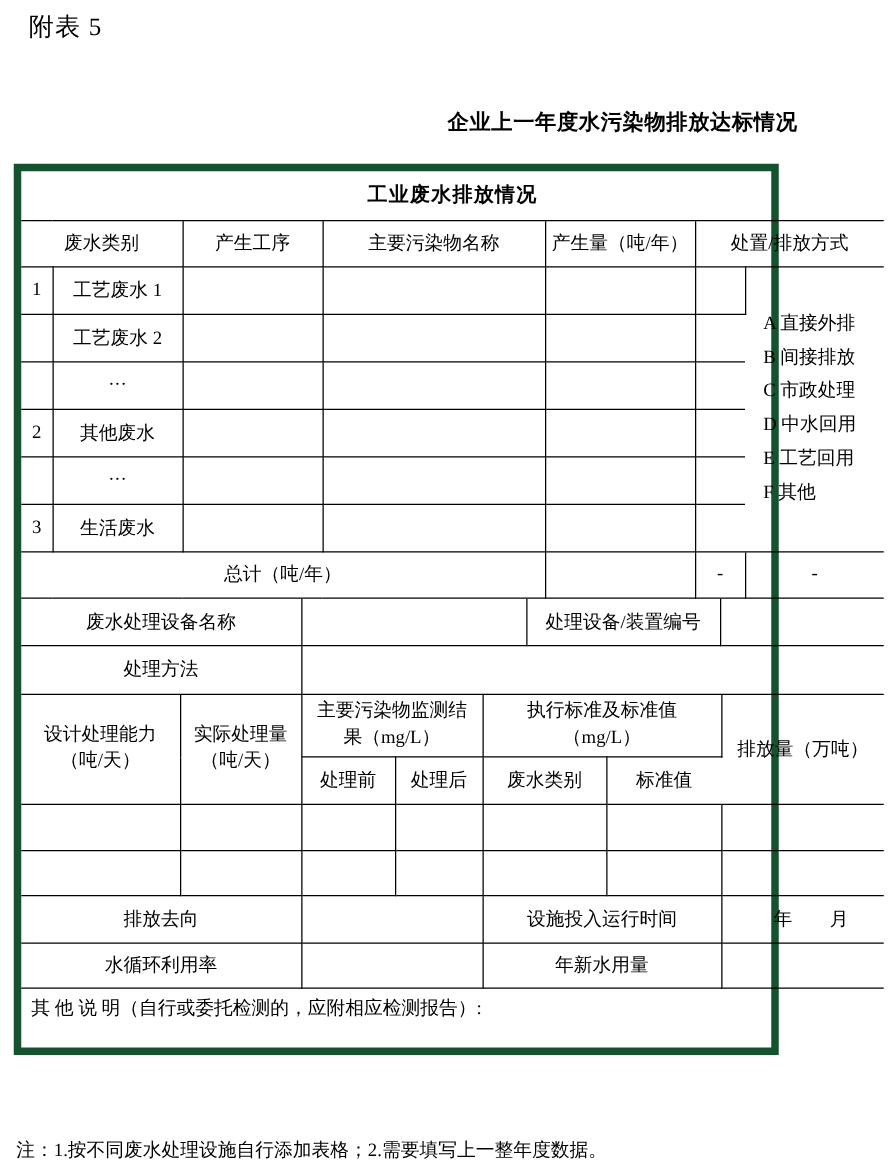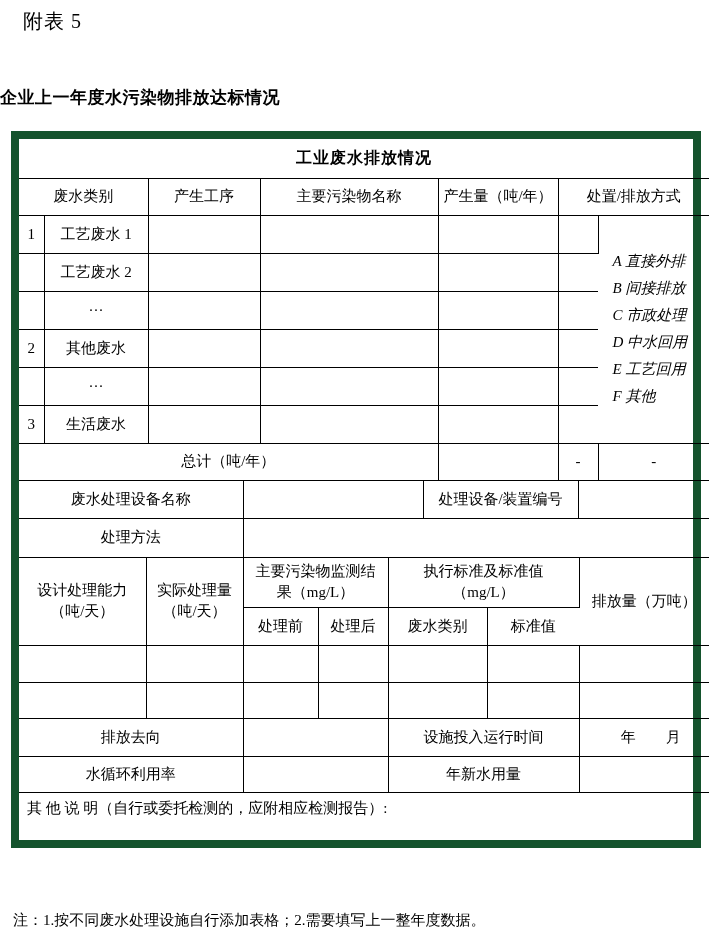--- a/index.html
+++ b/index.html
@@ -1,31 +1,31 @@
 <!DOCTYPE html>
 <html><head>
 <meta charset="utf-8">
 <style>
   * { margin:0; padding:0; box-sizing:border-box; }
   html,body { width:712px; height:931px; background:#ffffff; position:relative;
               font-family:"Liberation Serif","DejaVu Serif",serif; color:#000; }
   .annex { position:absolute; left:23px; top:8px; font-size:20px; letter-spacing:1px; }
-  .doc-title { position:absolute; left:0; top:86px; width:638px; text-align:left;
+  .doc-title { position:absolute; left:0; top:86px; width:638px; text-align:right;
                font-size:17px; font-weight:bold; letter-spacing:0.5px; }
-  .table-wrap { position:absolute; left:11px; top:131px; width:690px; border:8px solid #14532d; background:#fff; }
+  .table-wrap { position:absolute; left:11px; top:131px; width:612px; border:6px solid #14532d; background:#fff; }
   table { border-collapse:collapse; table-layout:fixed; width:690px; }
   td { border-right:1px solid #000; border-bottom:1px solid #000;
        font-size:15px; text-align:center; vertical-align:middle; padding:0 2px;
        overflow:hidden; }
   td.last, td:last-child { border-right:none; }
   table.final tr:last-child td { border-bottom:none; }
   .band-header { font-weight:bold; font-size:16px; letter-spacing:1px; }
   .preline { white-space:pre-line; line-height:1.45;margin-left:47px; }
   .legend-cell { text-align:left; padding-left:14px; }
-  .legend-cell div { line-height:27px; white-space:pre;font-style:italic; }
+  .legend-cell div { line-height:27px; white-space:pre; }
   .example { font-style:italic; text-align:left; padding-left:12px; letter-spacing:0.5px; }
   .note-cell { text-align:left; vertical-align:top; padding:6px 8px; }
   .pre { white-space:pre;padding-left:15px; }
   .footnote { position:absolute; left:13px; top:911px; font-size:15px; }
 </style>
 </head>
 <body>
 
 <div class="annex">附表 5</div>
 <div class="doc-title">企业上一年度水污染物排放达标情况</div>

